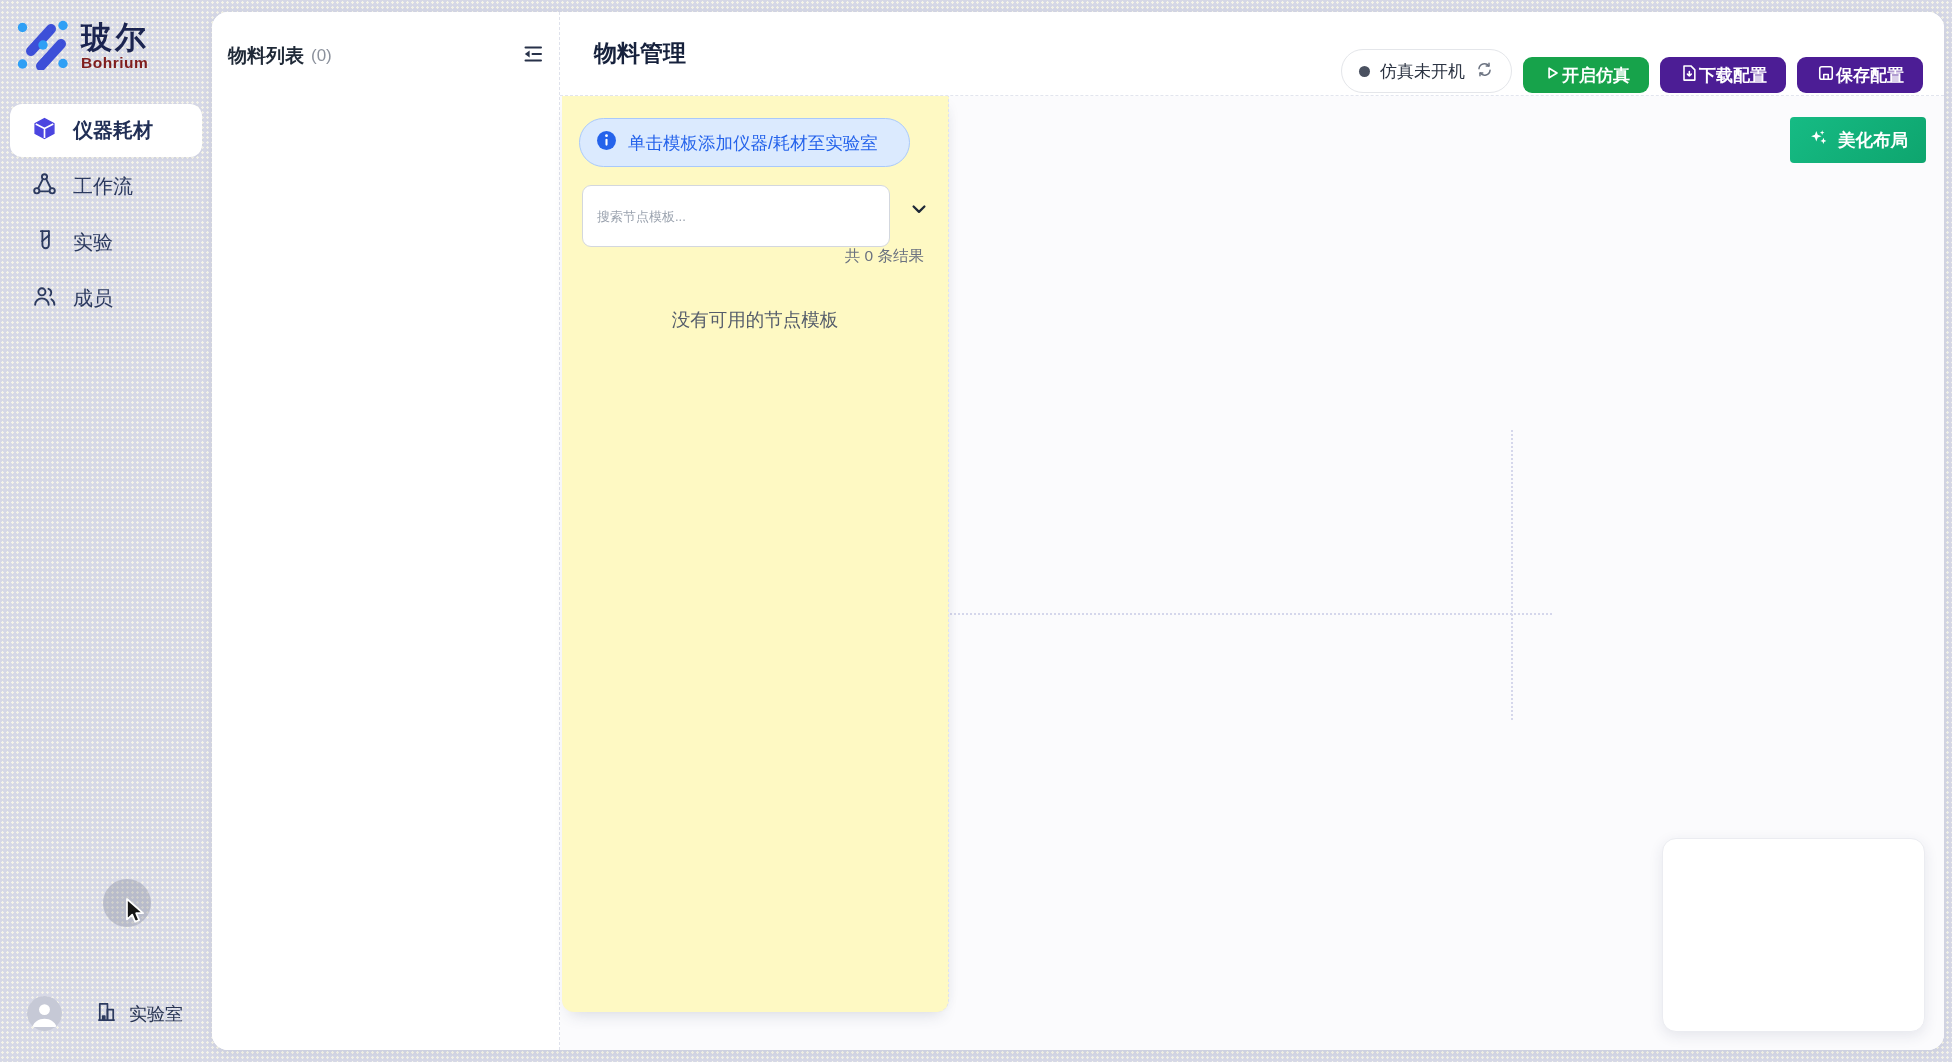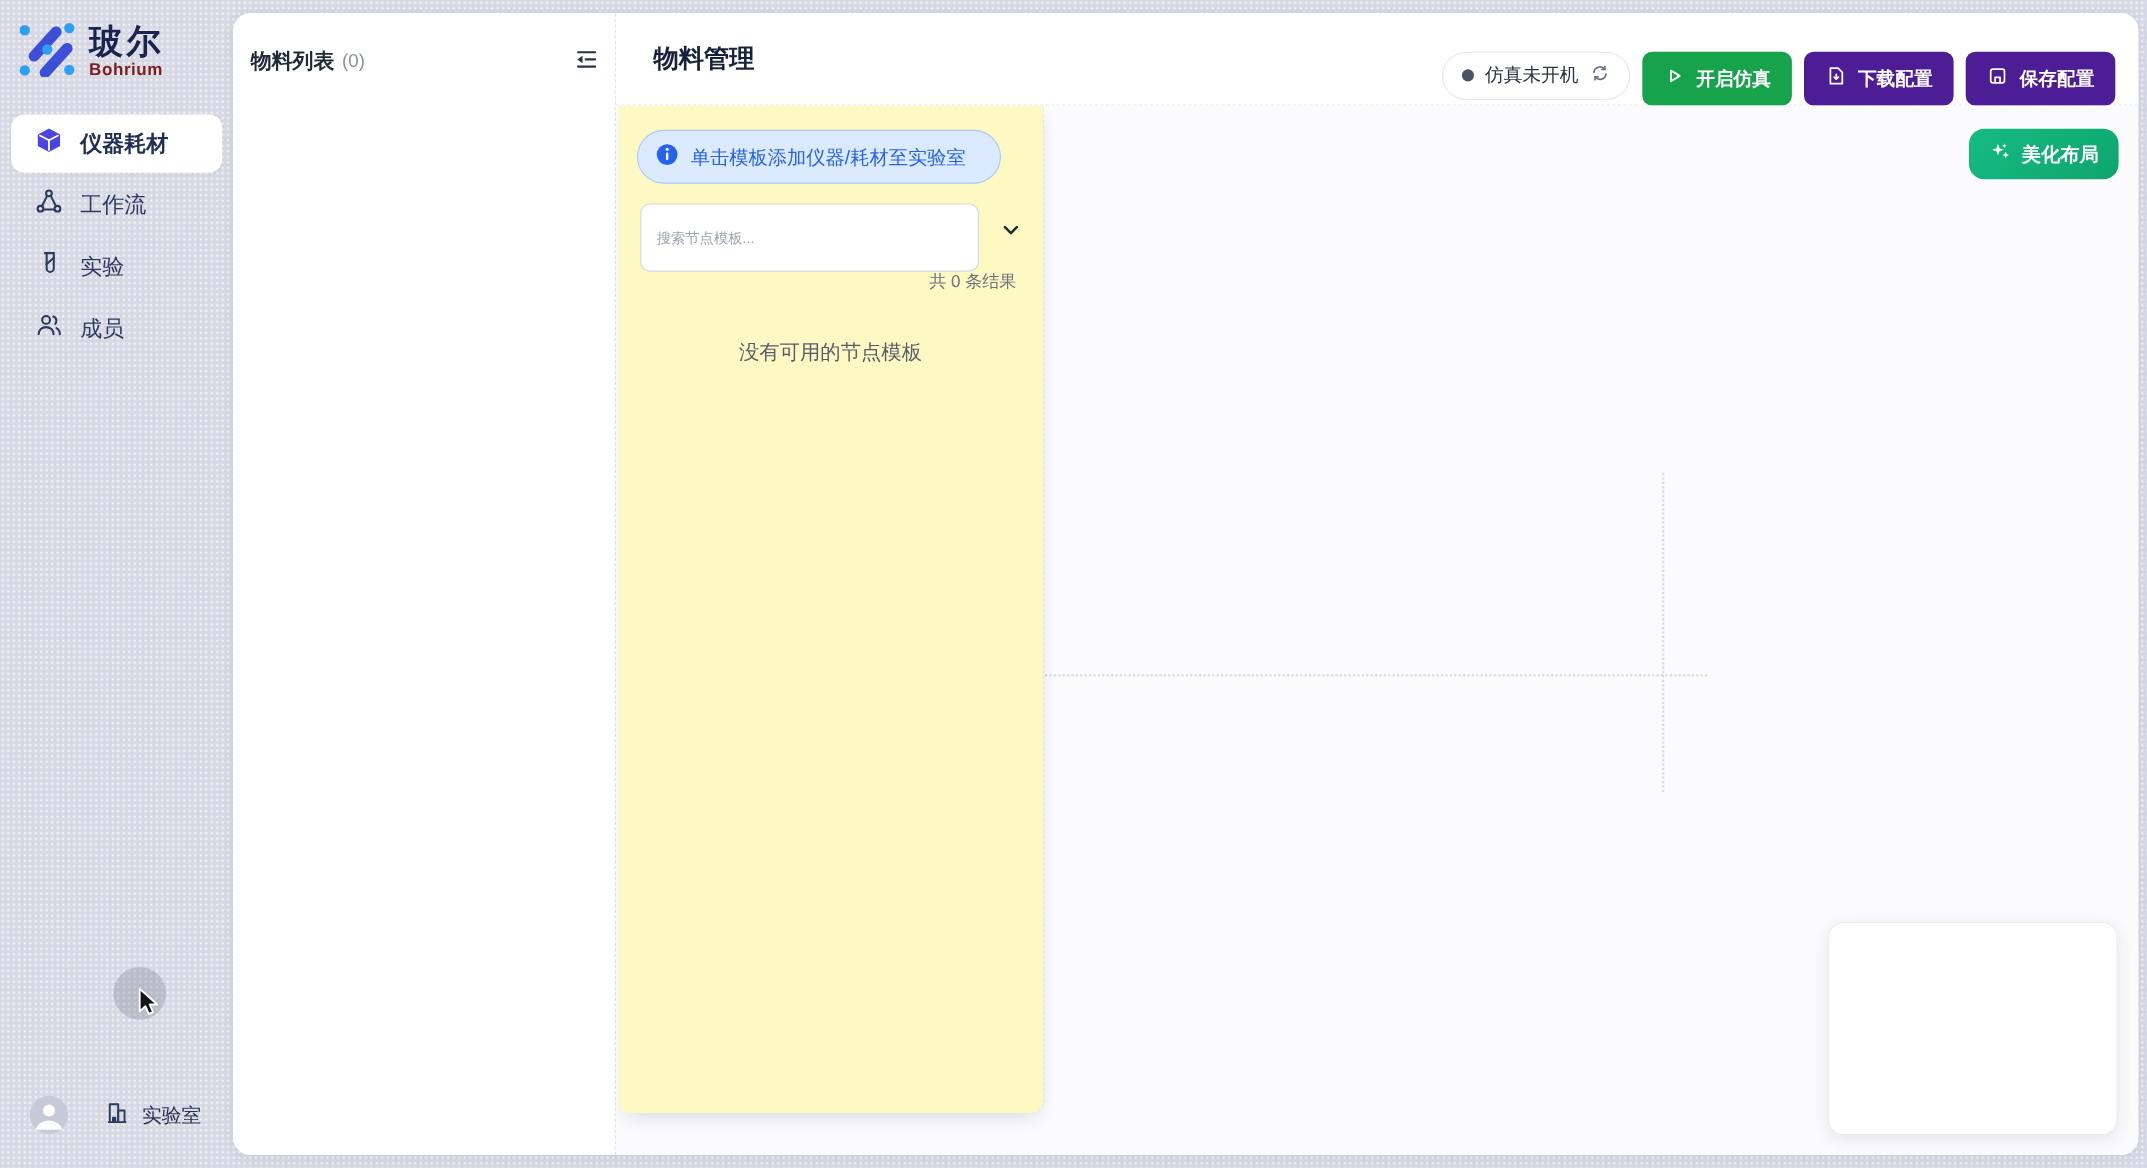--- a/index.html
+++ b/index.html
@@ -44,37 +44,37 @@
   .list-title { font-size:19px; font-weight:700; color:#1f2937; }
   .list-count { font-size:17px; color:#8b919c; margin-left:7px; }
   .fold-btn { margin-left:auto; width:28px; height:28px; display:flex; align-items:center; justify-content:center;
               cursor:pointer; border-radius:6px; }
 
   
   .main { position:absolute; left:348px; top:0; width:1384px; height:100%; }
   .main-head { position:absolute; left:0; top:0; width:100%; height:84px; background:#fff;
                display:flex; align-items:center; padding:0 21px 0 34px; border-bottom:1px dashed #e2e5ee; }
   .page-title { font-size:23px; font-weight:700; color:#16213c; }
-  .head-actions { margin-left:auto; display:flex; align-items:flex-start; gap:11px;margin-top:35px; }
+  .head-actions { margin-left:auto; display:flex; align-items:flex-end; gap:11px;margin-top:35px; }
   .pill { height:44px; display:flex; align-items:center; gap:10px; padding:0 17px; background:#fff;
           border:1px solid #e4e6ea; border-radius:999px; cursor:pointer; }
   .pill .dot { width:11px; height:11px; border-radius:50%; background:#4a5160; }
   .pill .txt { font-size:17px; color:#2b3342; font-weight:500; }
-  .btn { height:49px; display:flex; align-items:center; gap:10px; padding:0 19px; border:none; border-radius:9px;
+  .btn { height:36px; display:flex; align-items:center; gap:0; padding:0 19px; border:none; border-radius:9px;
          font-size:17px; font-weight:600; color:#fff; cursor:pointer; font-family:inherit; }
   .btn-green { background:#17a34b; }
   .btn-blue { background:#4c1d95; }
 
   
   .canvas { position:absolute; left:0; top:84px; width:1384px; height:954px; background:#fbfbfd; }
   .guide-h { position:absolute; left:210px; top:517px; width:782px; border-top:2px dotted #d5d7ec; }
   .guide-v { position:absolute; left:951px; top:334px; height:290px; border-left:2px dotted #d5d7ec; }
 
   .beautify { position:absolute; right:18px; top:21px; height:46px; display:flex; align-items:center; gap:9px;
-              padding:0 18px; border:none; border-radius:14px; color:#fff; font-size:17.5px; font-weight:600;
+              padding:0 18px; border:none; border-radius:4px; color:#fff; font-size:17.5px; font-weight:600;
               background:linear-gradient(135deg,#16bb84,#0ea56e); cursor:pointer; z-index:3; font-family:inherit; }
 
   
   .tpl { position:absolute; left:2px; top:0; width:387px; height:916px; background:#fef9c3; z-index:2;
          border-right:1px dashed #e0e3ec; border-radius:0 0 12px 12px;
          box-shadow:0 10px 16px -8px rgba(50,60,90,.18), 8px 0 14px -10px rgba(50,60,90,.08); }
   .banner { position:absolute; left:17px; top:22px; width:331px; height:49px; background:#dbeafe;
             border:1px solid #a9c9fb; border-radius:25px; display:flex; align-items:center; gap:11px;
             padding:0 16px; }
   .banner-text { font-size:17.5px; color:#2563eb; }

